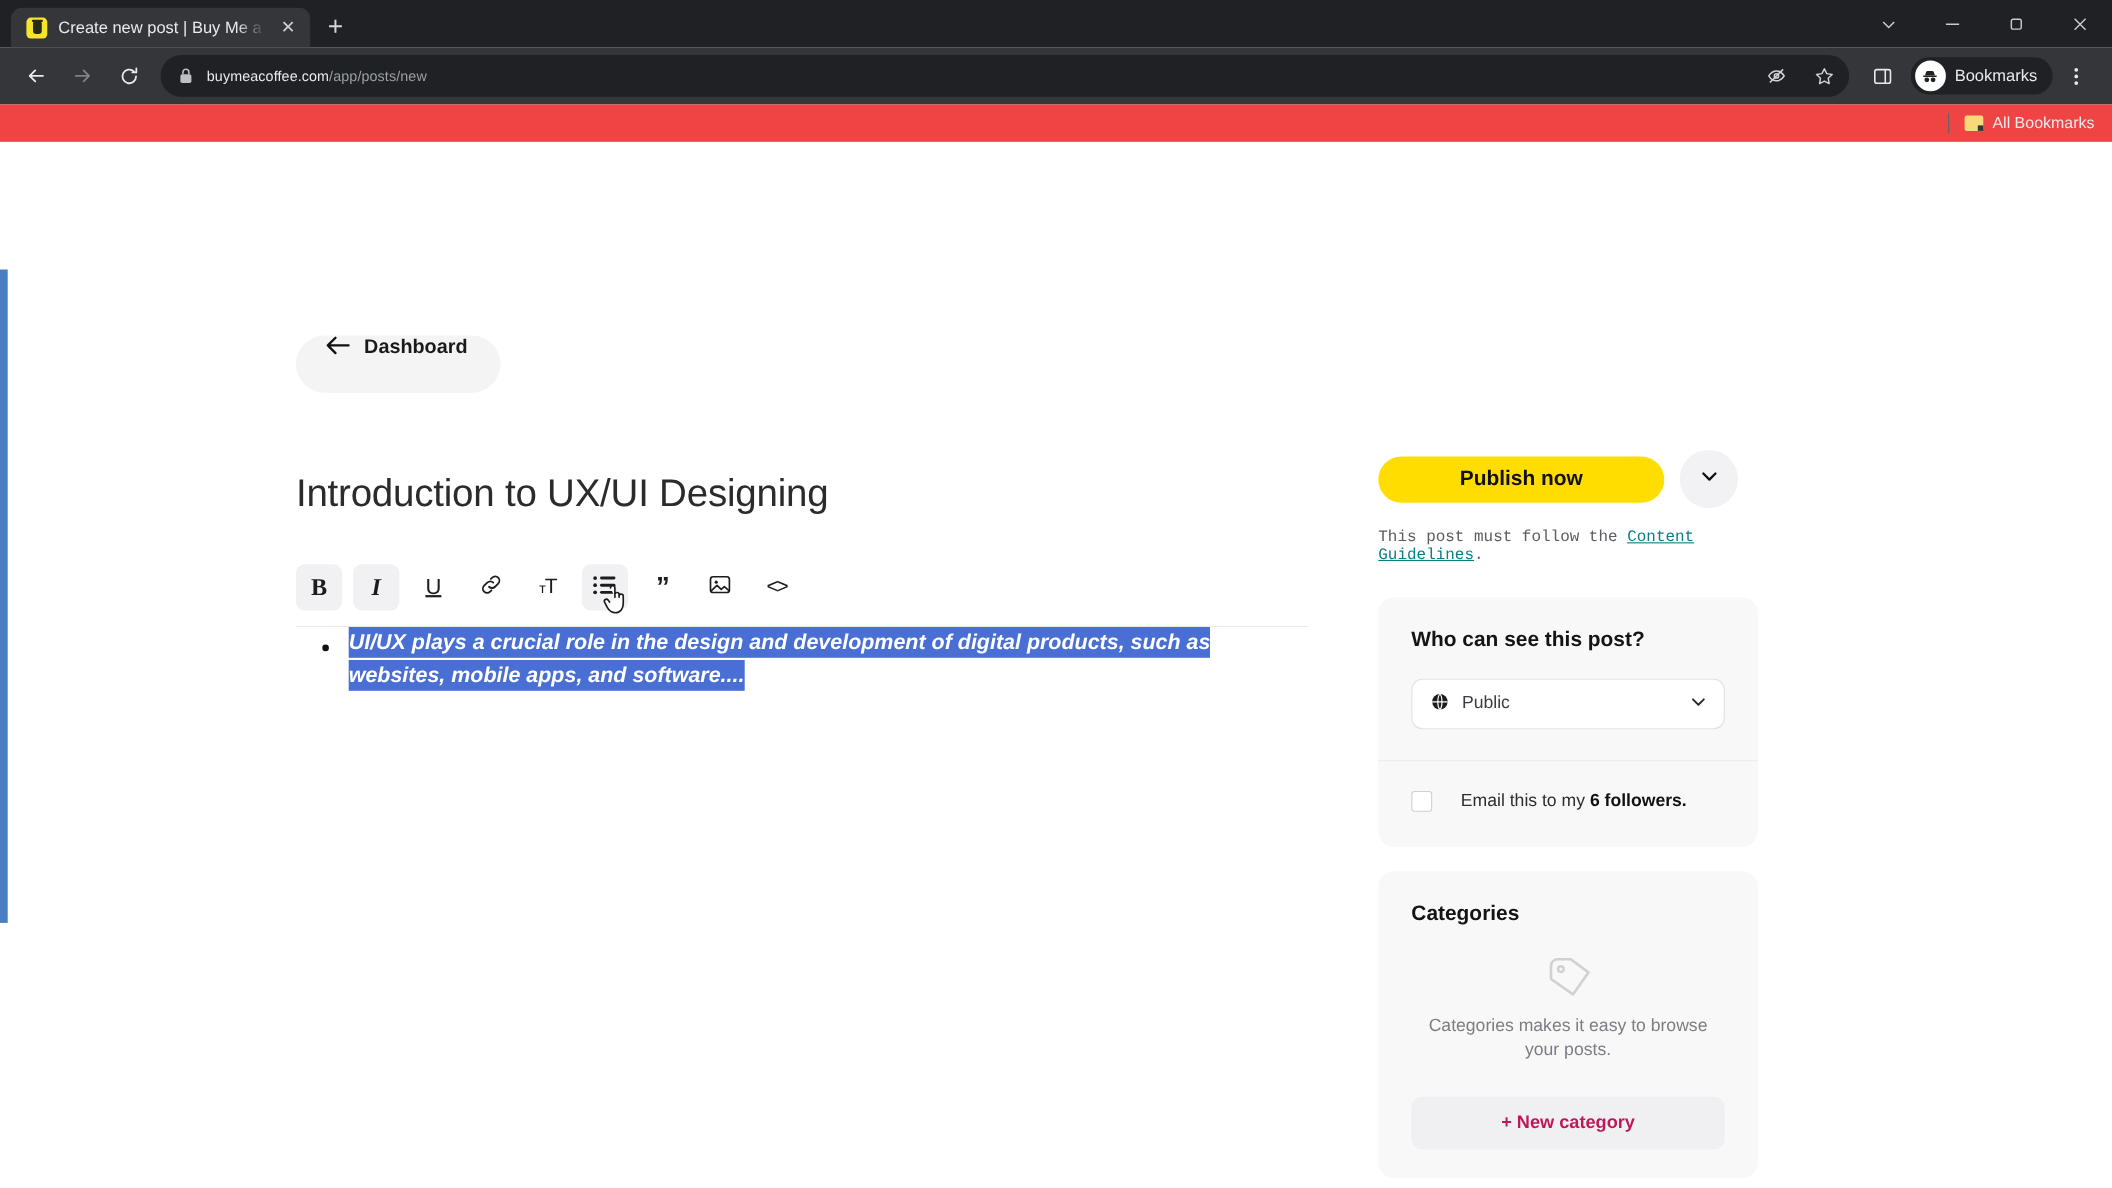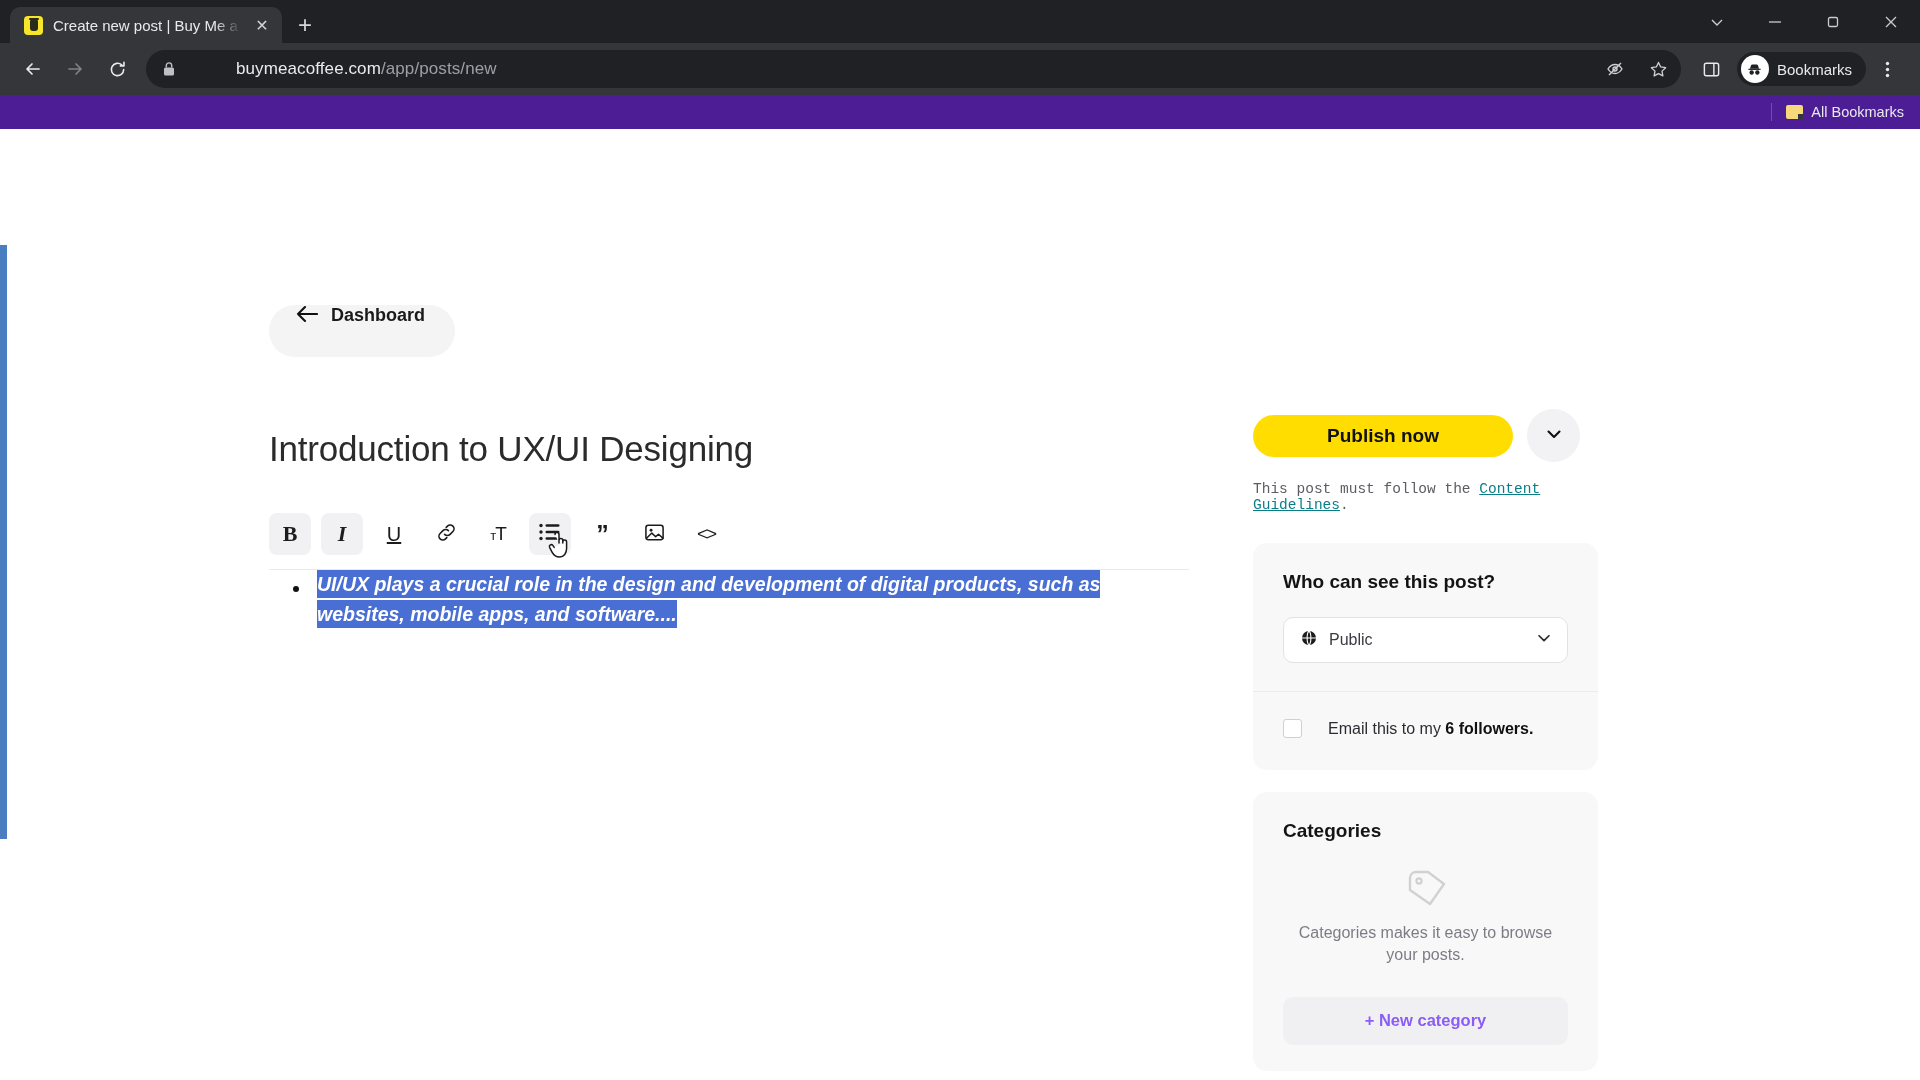--- a/index.html
+++ b/index.html
@@ -68,38 +68,38 @@
     display: flex; align-items: center; justify-content: center;
     color: #e8eaed;
   }
   .navbtn.disabled { color: #7e8185; }
   .omnibox {
     flex: 1 1 auto; height: 38px; background: #202124;
     border-radius: 19px; display: flex; align-items: center;
     margin: 0 8px 0 6px; padding: 0 6px 0 16px; gap: 12px;
   }
   .omnibox .url {
-    flex: 1 1 auto; color: #e8eaed; font-size: 17px; letter-spacing: .1px; margin-left: 48px;
+    flex: 1 1 auto; color: #e8eaed; font-size: 13px; letter-spacing: .1px;
   }
   .omnibox .url .dim { color: #9aa0a6; }
   .obtn { width: 32px; height: 32px; display:flex; align-items:center; justify-content:center; color:#cdd0d4; }
   .right-icons { display: flex; align-items: center; gap: 2px; }
   .tbbtn { width: 38px; height: 38px; border-radius:50%; display:flex; align-items:center; justify-content:center; color:#e8eaed; }
   .incognito-pill {
     height: 34px; background: #202124; border-radius: 17px;
     display: flex; align-items: center; gap: 8px; padding: 0 14px 0 4px; margin-left: 4px;
   }
   .incog-avatar {
     width: 28px; height: 28px; border-radius: 50%; background: #fff;
     display: flex; align-items: center; justify-content: center;
   }
   .incognito-pill span { color: #e8eaed; font-size: 15px; }
 
   .bookmarks {
-    height: 34px; background: #4c1d95; display: flex; align-items: center;
+    height: 34px; background: #ef4444; display: flex; align-items: center;
     justify-content: flex-end; padding-right: 16px; gap: 8px;
   }
   .bm-sep { width: 1px; height: 18px; background: #5f6368; margin-right: 6px; }
   .bm-folder { width: 17px; height: 14px; background: #f5d97a; border-radius: 2px 2px 2px 2px; position: relative; }
   .bm-folder::after { content:""; position:absolute; right:0; bottom:0; width:5px; height:5px; background:#35363a; }
   .bookmarks span { color: #e8eaed; font-size: 14.5px; }
 
   
   .page { flex: 1 1 auto; background: #ffffff; position: relative; overflow: hidden; }
 
@@ -190,21 +190,21 @@
   .check-label { font-size: 16px; color: #2c2c33; }
   .check-label b { font-weight: 700; color: #111; }
 
   .cat-card { margin-top: 22px; padding-bottom: 26px; }
   .cat-empty { margin-top: 22px; display:flex; flex-direction:column; align-items:center; }
   .tag-icon { width: 48px; height: 48px; opacity: .22; }
   .cat-empty p { margin-top: 10px; font-size: 16px; color: #7c7c85; text-align:center; line-height:1.4; }
   .new-cat {
     margin-top: 30px; height: 48px; background: #f0f0f2; border-radius: 10px;
     display:flex; align-items:center; justify-content:center;
-    font-size: 16.5px; font-weight: 700; color: #8b5cf6;
+    font-size: 16.5px; font-weight: 700; color: #be185d;
   }
 </style>
 </head>
 <body>
 
 <div class="browser">
 
   <div class="tabstrip">
     <div class="tab">
       <div class="favicon">

